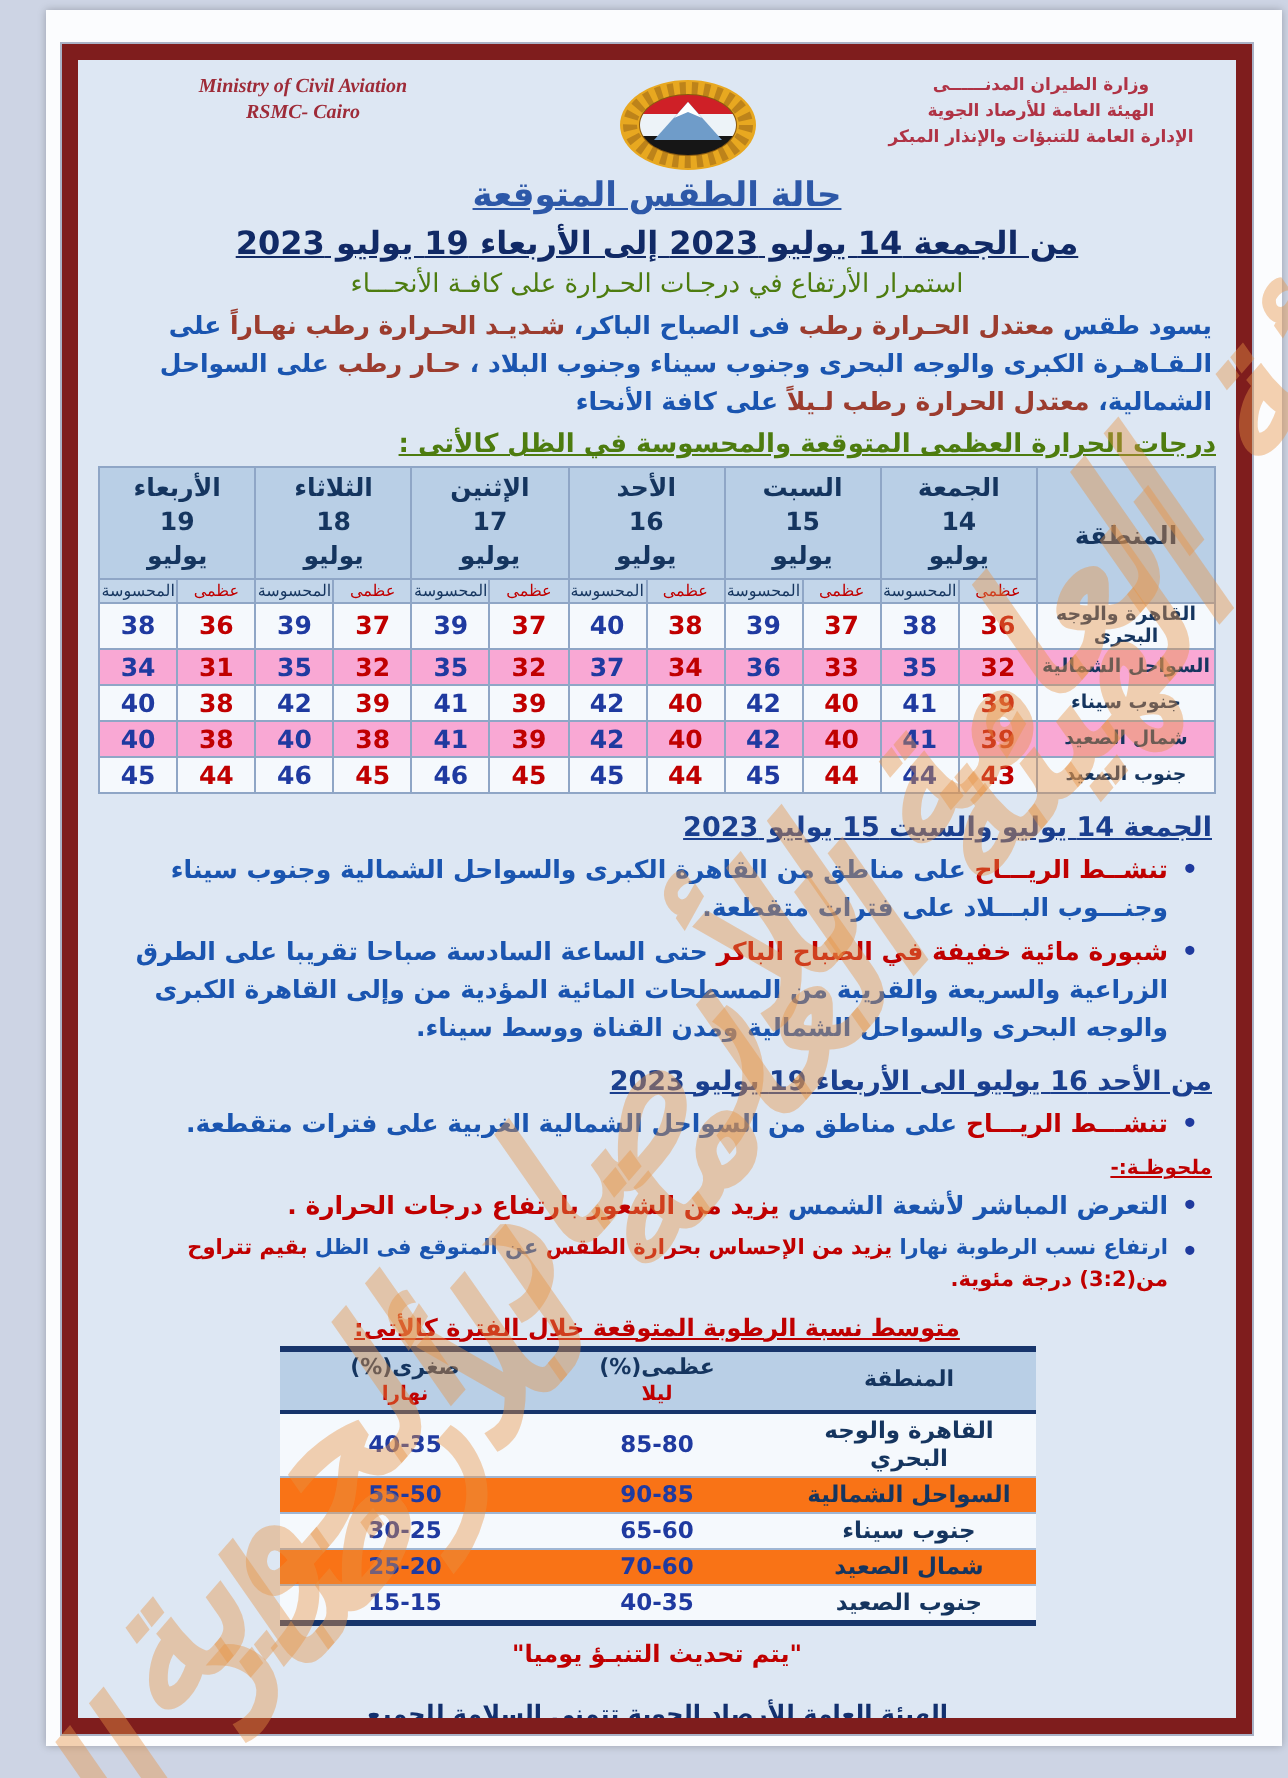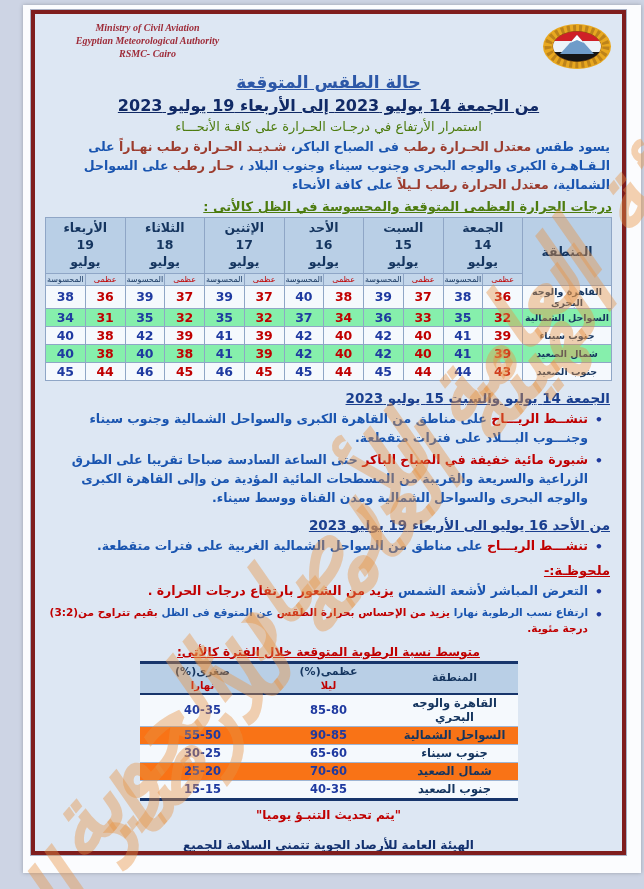--- a/index.html
+++ b/index.html
@@ -1,21 +1,21 @@
 <!DOCTYPE html>
 <html lang="ar"><head>
 <meta charset="utf-8">
 <style>
   html,body{margin:0;padding:0;}
   body{width:644px;height:889px;background:#cdd4e4;position:relative;overflow:hidden;
        font-family:"DejaVu Sans",sans-serif;}
   .sheet{position:absolute;left:23px;top:5px;width:618px;height:868px;background:#fbfcfe;
          box-shadow:0 0 4px rgba(0,0,0,.25);}
-  .doc{position:absolute;left:31px;top:10px;width:595px;height:845px;background:#dde7f3;
-       border:4px solid #7f1d1d;outline:1px solid #aab2c6;box-sizing:border-box;
+  .doc{position:absolute;left:31px;top:22px;width:595px;height:845px;background:#dde7f3;
+       border:8px solid #7f1d1d;outline:1px solid #aab2c6;box-sizing:border-box;
        padding:7px 10px 4px 10px;direction:rtl;overflow:hidden;position:absolute;}
   .watermark{position:absolute;pointer-events:none;white-space:nowrap;color:rgba(230,148,70,.42);
        font-size:92px;font-weight:bold;font-style:italic;z-index:3;transform-origin:0 0;}
   .wm1{left:18px;top:810px;transform:rotate(-49deg);}
   .wm2{left:-120px;top:1020px;transform:rotate(-49deg);}
   
   .hdr{display:flex;direction:ltr;justify-content:space-between;align-items:flex-start;margin-bottom:2px;}
   .hdr-en{font-family:"Liberation Serif",serif;font-style:italic;font-weight:bold;color:#9e2b38;
           font-size:10px;line-height:1.3;text-align:center;width:205px;}
   .hdr-ar{color:#b03345;font-size:8.5px;font-weight:bold;line-height:1.5;text-align:center;width:175px;}
@@ -31,30 +31,30 @@
   .caption{color:#4d7c0f;font-size:13px;font-weight:bold;text-decoration:underline;margin:2px 0 3px;}
   
   table{border-collapse:collapse;}
   .temp{width:100%;table-layout:fixed;background:#f3f7fb;}
   .temp th,.temp td{border:1px solid #8fa6c6;text-align:center;padding:0;}
   .temp .region-h{width:88px;background:#b9cfe6;color:#15355f;font-size:12.5px;font-weight:bold;}
   .temp .day{background:#b9cfe6;color:#15355f;font-size:12.5px;font-weight:bold;line-height:1.35;padding:2px 14px;}
   .temp .sh{background:#c3d6ea;font-size:8px;font-weight:normal;color:#15355f;padding:1px 0;}
   .temp .sh.red{color:#c00000;}
   .temp tr.odd td{background:#f5f9fd;}
-  .temp tr.even td{background:#86efac;}
+  .temp tr.even td{background:#f9a8d4;}
   .temp .region{color:#15355f;font-size:9.5px;font-weight:bold;}
   .temp .vmax{color:#c00000;font-size:12.5px;font-weight:bold;height:17px;}
   .temp .vfelt{color:#1f3aa0;font-size:12.5px;font-weight:bold;}
   
   .sec-h{color:#1a3f8f;font-size:13.5px;font-weight:bold;text-decoration:underline;margin:9px 2px 4px;}
   .bullet{position:relative;padding-right:24px;margin:4px 0;font-size:12.5px;font-weight:bold;
           line-height:1.5;color:#1a55b0;}
   .bullet::before{content:"•";position:absolute;right:9px;top:0;color:#1f3a9e;font-size:13px;}
-  .note-h{color:#c00000;font-size:13px;font-weight:bold;text-decoration:underline;margin:8px 2px 3px;text-align:right;}
+  .note-h{color:#c00000;font-size:10px;font-weight:bold;text-decoration:underline;margin:8px 2px 3px;text-align:right;}
   .bullet.small{font-size:10.5px;margin:3px 0;}
   
   .hum-wrap{width:378px;margin:8px auto 0;}
   .hum-title{color:#c00000;font-size:12px;font-weight:bold;text-decoration:underline;text-align:center;margin-bottom:2px;}
   .hum{width:100%;table-layout:fixed;border-top:3px solid #17356b;border-bottom:3px solid #17356b;}
   .hum th{background:#b9cfe6;color:#15355f;font-size:11px;font-weight:bold;border-bottom:2px solid #17356b;
           padding:1px 0;line-height:1.3;margin-top:48px;}
   .hum th .red{font-size:10px;}
   .hum td{text-align:center;font-size:11.5px;font-weight:bold;border-bottom:1px solid #9fb6d4;padding:1.5px 0;}
   .hum td.reg{color:#15355f;}
@@ -70,40 +70,44 @@
 </head>
 <body>
 
 <div class="sheet"></div>
 
 <div class="doc">
 
   <div class="hdr">
     <div class="hdr-en">
       <div>Ministry of Civil Aviation</div>
-      <div>Egyptian Meteorological Authority</div>
       <div>RSMC- Cairo</div>
     </div>
     <div class="emblem">
       <svg width="70" height="47" viewBox="0 0 70 47">
         <ellipse cx="35" cy="23.5" rx="34" ry="22.5" fill="#e8a820"></ellipse>
         <ellipse cx="35" cy="23.5" rx="29" ry="18" fill="none" stroke="#bd831a" stroke-width="7" stroke-dasharray="3 3"></ellipse>
         <ellipse cx="35" cy="23.5" rx="24" ry="15" fill="#cf2027" stroke="#8a5a10" stroke-width="1"></ellipse>
         <clipPath id="em">
             <ellipse cx="35" cy="23.5" rx="24" ry="15"></ellipse>
           </clipPath>
         <g clip-path="url(#em)">
           <rect x="8" y="8" width="54" height="10" fill="#cf2027"></rect>
           <rect x="8" y="18" width="54" height="11" fill="#edf3f8"></rect>
           <rect x="8" y="29" width="54" height="12" fill="#161616"></rect>
           <path d="M18 31 L35 12 L52 31 Z" fill="#6f9cc9"></path>
           <path d="M28 20 L35 12 L42 20 L35 17 Z" fill="#ffffff"></path>
         </g>
       </svg>
     </div>
+    <div class="hdr-ar">
+      <div>وزارة الطيران المدنــــــى</div>
+      <div>الهيئة العامة للأرصاد الجوية</div>
+      <div>الإدارة العامة للتنبؤات والإنذار المبكر</div>
+    </div>
   </div>
 
   <div class="t-main">حالة الطقس المتوقعة</div>
   <div class="t-range">من الجمعة 14 يوليو 2023 إلى الأربعاء 19 يوليو 2023</div>
   <div class="t-head">استمرار الأرتفاع في درجـات الحـرارة على كافـة الأنحـــاء</div>
 
   <div class="summary"><span class="blue">يسود طقس </span><span class="brick">معتدل الحـرارة رطب</span><span class="blue"> فى الصباح الباكر، </span><span class="brick">شـديـد الحـرارة رطب نهـاراً</span><span class="blue"> على الـقـاهـرة الكبرى والوجه البحرى وجنوب سيناء وجنوب البلاد ، </span><span class="brick">حـار رطب</span><span class="blue"> على السواحل الشمالية، </span><span class="brick">معتدل الحرارة رطب لـيلاً</span><span class="blue"> على كافة الأنحاء</span></div>
 
   <div class="caption">درجات الحرارة العظمى المتوقعة والمحسوسة في الظل كالأتى :</div>
 

